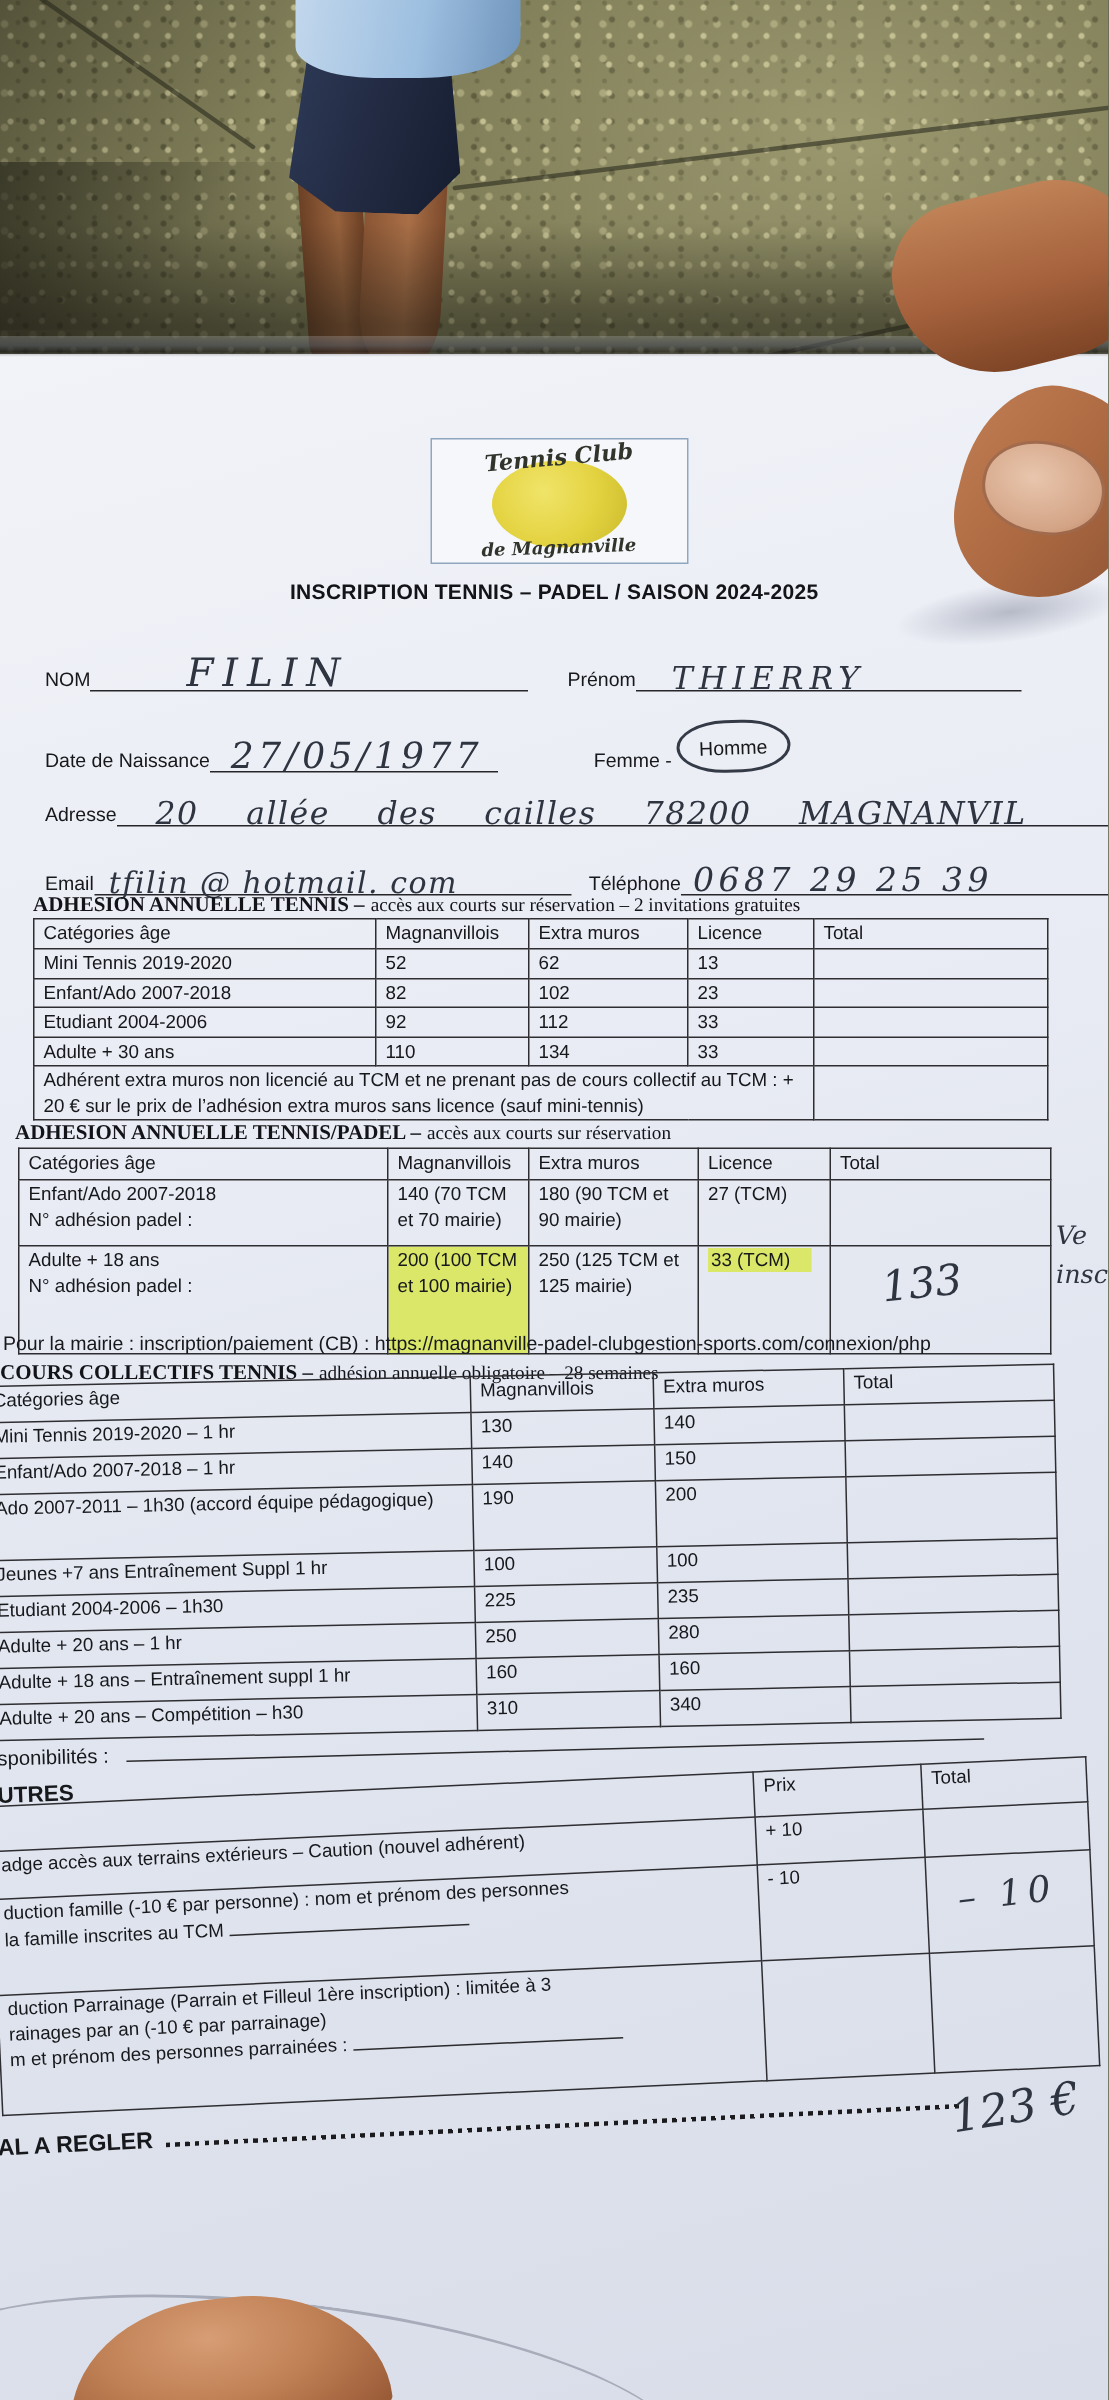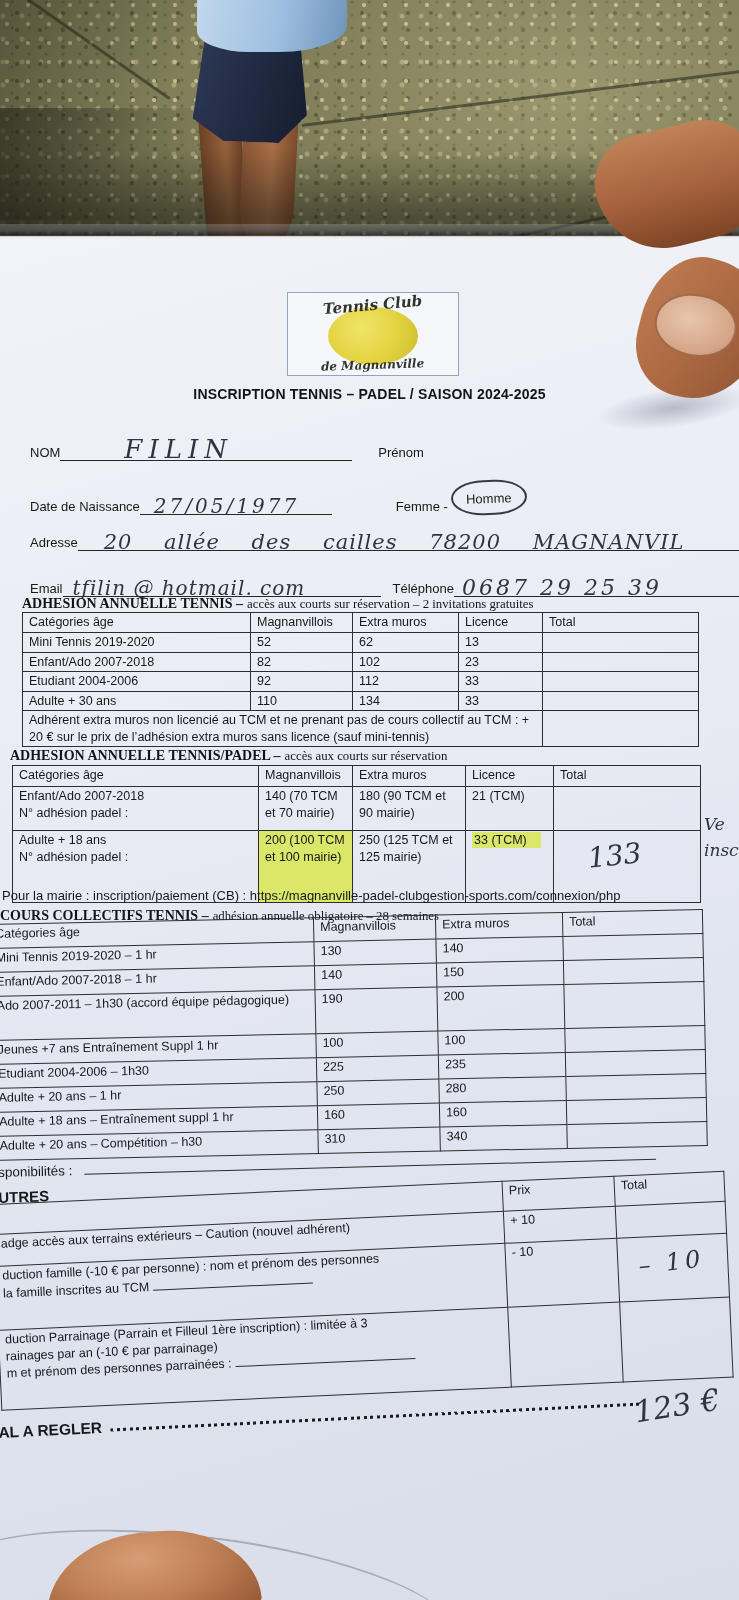--- a/index.html
+++ b/index.html
@@ -135,26 +135,29 @@
       </div>
 
       <div class="title">INSCRIPTION TENNIS – PADEL / SAISON 2024-2025</div>
 
       <div class="frow" style="top:202px;left:30px;right:58px;">
         <span class="lbl">NOM</span>
         <span class="fld" style="width:292px;">
           <span class="hw" style="left:22px;font-size:26px;letter-spacing:6px;margin-left:42px;">FILIN</span>
         </span>
         <span class="lbl" style="margin-left:26px;">Prénom</span>
+        <span class="fld" style="flex:1;">
+          <span class="hw" style="left:24px;font-size:21px;letter-spacing:4px;">THIERRY</span>
+        </span>
       </div>
 
       <div class="frow" style="top:244px;left:30px;">
         <span class="lbl">Date de Naissance</span>
         <span class="fld" style="width:192px;">
-          <span class="hw" style="left:14px;font-size:20px;letter-spacing:3px;">27/05/1977</span>
+          <span class="hw" style="left:14px;font-size:24px;letter-spacing:3px;">27/05/1977</span>
         </span>
         <span class="lbl" style="margin-left:64px;">Femme -</span>
         <span class="circle">Homme</span>
       </div>
 
       <div class="frow" style="top:292px;left:30px;right:0;">
         <span class="lbl">Adresse</span>
         <span class="fld" style="flex:1;overflow:hidden;">
           <span class="hw" style="left:26px;font-size:21px;letter-spacing:1px;word-spacing:24px;">20 allée des cailles 78200 MAGNANVIL</span>
         </span>
@@ -246,21 +249,21 @@
           <th>Licence</th>
           <th>Total</th>
         </tr>
         <tr style="height:44px;">
           <td>
             <span class="cell2">Enfant/Ado 2007-2018</span>
             <span class="cell2">N° adhésion padel :</span>
           </td>
           <td>140 (70 TCM et 70 mairie)</td>
           <td>180 (90 TCM et 90 mairie)</td>
-          <td>21 (TCM)</td>
+          <td>27 (TCM)</td>
           <td></td>
         </tr>
         <tr style="height:72px;">
           <td>
             <span class="cell2">Adulte + 18 ans</span>
             <span class="cell2">N° adhésion padel :</span>
           </td>
           <td class="hl">200 (100 TCM et 100 mairie)</td>
           <td>250 (125 TCM et 125 mairie)</td>
           <td>

